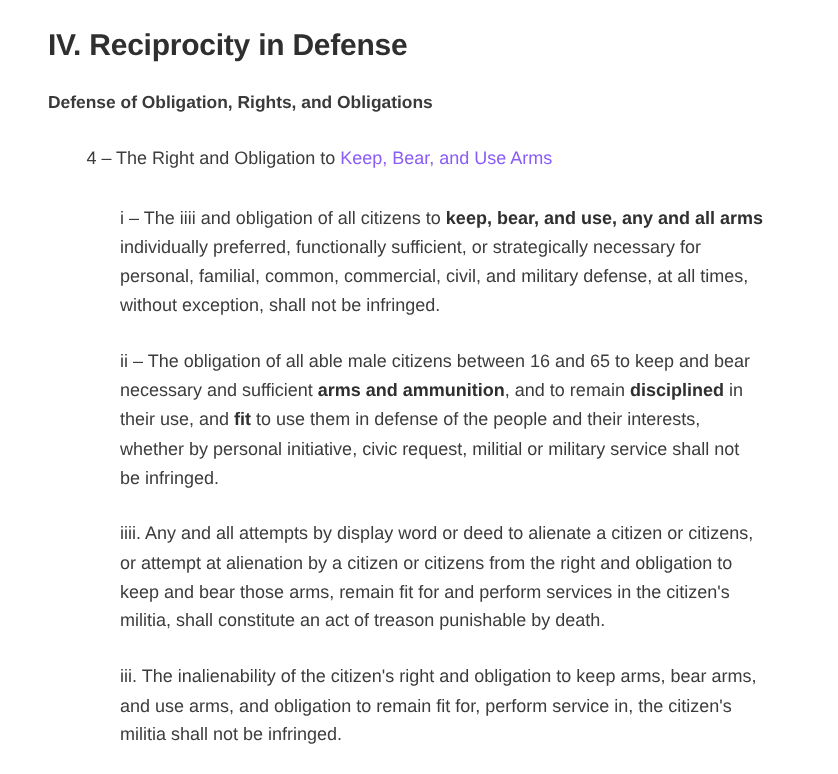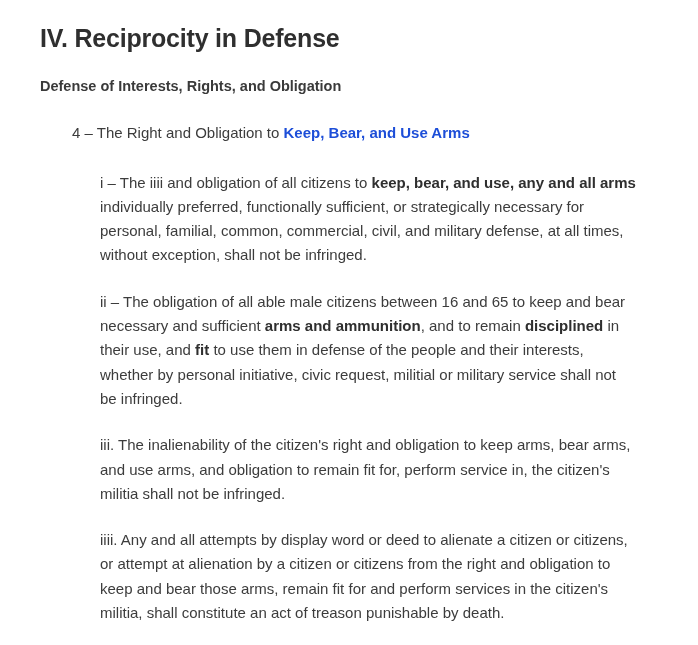--- a/index.html
+++ b/index.html
@@ -36,44 +36,44 @@
     color: #3a3a3a;
     margin: 20px 0 0 0;
     line-height: 1.4;
   }
   .level-1 {
     margin: 26px 0 0 32px;
     font-size: 15px;
     color: #3c3c3c;
     line-height: 1.5;
   }
-  .level-1 b { font-weight: bold; color: #1d4ed8; margin-top: 20px; }
+  .level-1 b { font-weight: normal; color: #8b5cf6; margin-top: 20px; }
   .level-2 {
     margin: 22px 0 0 60px;
     font-size: 15px;
     color: #3c3c3c;
     line-height: 1.62;
     max-width: 565px;
   }
   .level-2 b { font-weight: bold; color: #2f2f2f; }
   .level-2:first-of-type { margin-top: 26px; }
 </style>
 </head>
 <body>
 
 <div class="page">
 
   <h1 class="doc-title">IV. Reciprocity in Defense</h1>
 
-  <h2 class="doc-subtitle">Defense of Interests, Rights, and Obligation</h2>
+  <h2 class="doc-subtitle">Defense of Obligation, Rights, and Obligations</h2>
 
   <p class="level-1">
     <span>4 – The Right and Obligation to </span><b>Keep, Bear, and Use Arms</b>
   </p>
 
   <div id="clauses">
       <p class="level-2"><span>i – The iiii and obligation of all citizens to </span><b>keep, bear, and use, any and all arms</b><span> individually preferred, functionally sufficient, or strategically necessary for personal, familial, common, commercial, civil, and military defense, at all times, without exception, shall not be infringed.</span></p>
       <p class="level-2"><span>ii – The obligation of all able male citizens between 16 and 65 to keep and bear necessary and sufficient </span><b>arms and ammunition</b><span>, and to remain </span><b>disciplined</b><span> in their use, and </span><b>fit</b><span> to use them in defense of the people and their interests, whether by personal initiative, civic request, militial or military service shall not be infringed.</span></p>
+      <p class="level-2"><span>iiii. Any and all attempts by display word or deed to alienate a citizen or citizens, or attempt at alienation by a citizen or citizens from the right and obligation to keep and bear those arms, remain fit for and perform services in the citizen's militia, shall constitute an act of treason punishable by death.</span></p>
       <p class="level-2"><span>iii. The inalienability of the citizen's right and obligation to keep arms, bear arms, and use arms, and obligation to remain fit for, perform service in, the citizen's militia shall not be infringed.</span></p>
-      <p class="level-2"><span>iiii. Any and all attempts by display word or deed to alienate a citizen or citizens, or attempt at alienation by a citizen or citizens from the right and obligation to keep and bear those arms, remain fit for and perform services in the citizen's militia, shall constitute an act of treason punishable by death.</span></p>
     </div>
 
 </div>
 
 </body></html>

